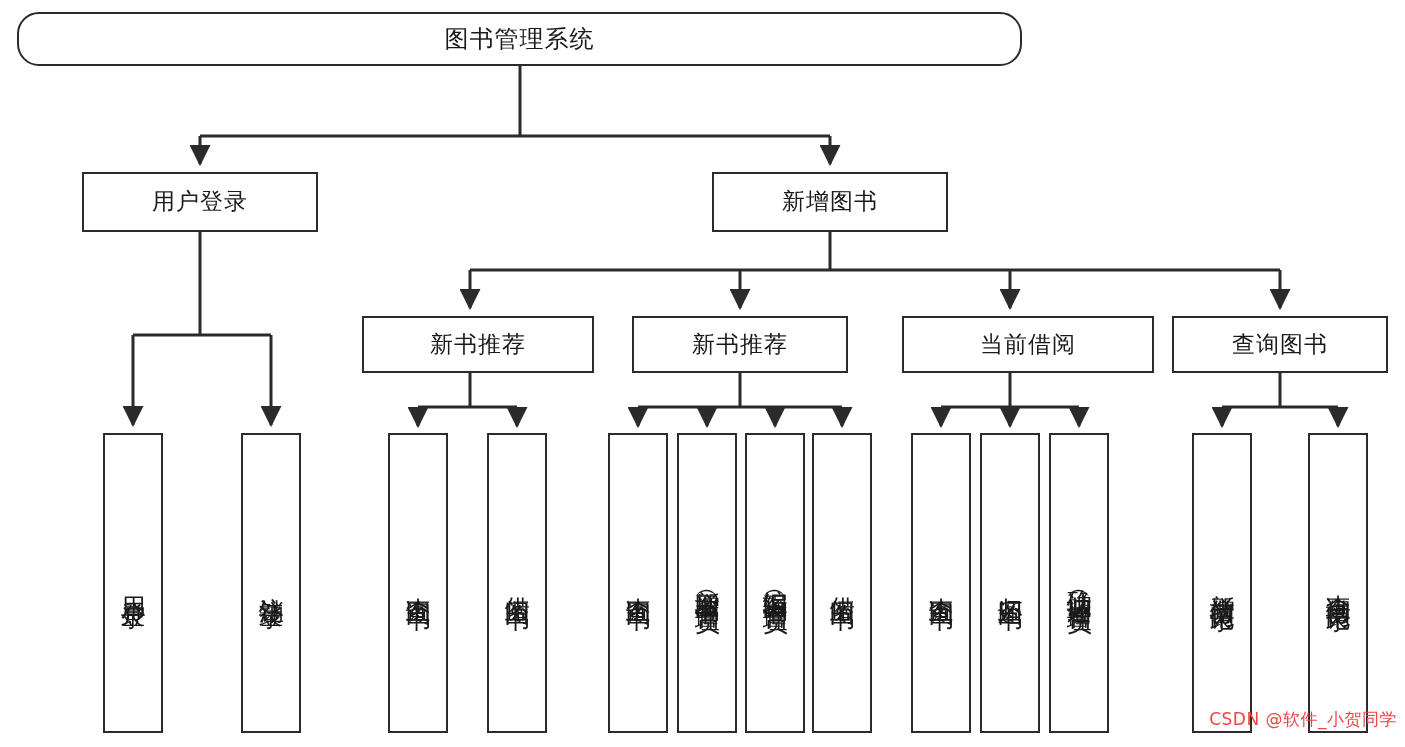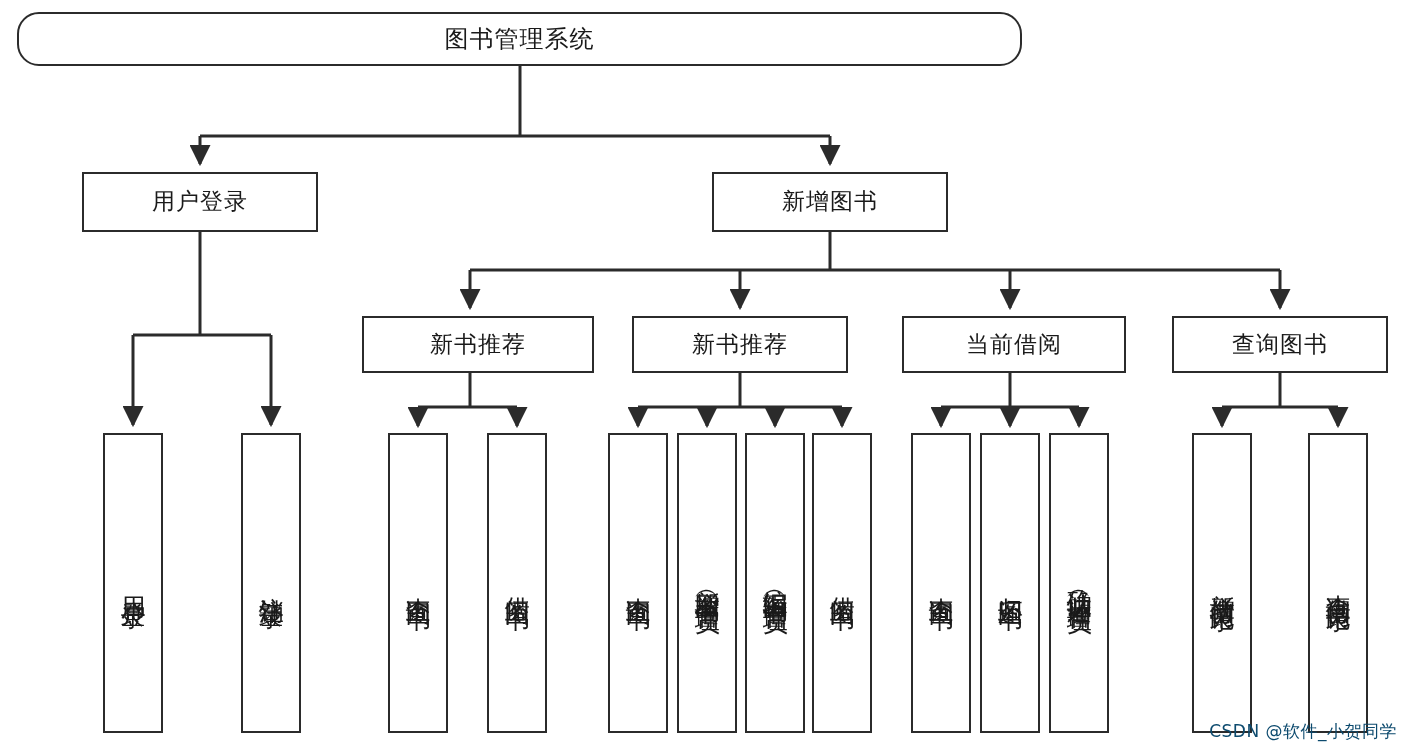--- a/index.html
+++ b/index.html
@@ -53,23 +53,23 @@
     letter-spacing: 3px;
     padding: 6px 0;
     align-items: center;
     justify-content: center;
     text-align: center;
     white-space: nowrap;
   }
   #watermark {
     position: absolute;
     right: 8px;
-    bottom: 4px;
+    bottom: 16px;
     font-size: 17px;
-    color: #0c4a6e;
+    color: #ef4444;
     letter-spacing: 0.5px;
     z-index: 5;
     white-space: nowrap;
     pointer-events: none;
   }
 </style>
 </head>
 <body>
 
 <div id="diagram-root">
@@ -124,21 +124,21 @@
     </g>
   </svg>
 
   <div class="node node-h node-root" style="left:17px; top:12px; width:1005px; height:54px;">图书管理系统</div>
 
   <div class="node node-h" style="left:82px; top:172px; width:236px; height:60px;">用户登录</div>
   <div class="node node-h" style="left:712px; top:172px; width:236px; height:60px;">新增图书</div>
 
   <div class="node node-h" style="left:362px; top:316px; width:232px; height:57px;">新书推荐</div>
   <div class="node node-h" style="left:632px; top:316px; width:216px; height:57px;">新书推荐</div>
-  <div class="node node-h" style="left:902px; top:316px; width:224px; height:57px;">当前借阅</div>
+  <div class="node node-h" style="left:902px; top:316px; width:252px; height:57px;">当前借阅</div>
   <div class="node node-h" style="left:1172px; top:316px; width:216px; height:57px;">查询图书</div>
 
   <div class="node node-v" style="left:103px; top:433px; width:60px; height:300px;">用户登录</div>
   <div class="node node-v" style="left:241px; top:433px; width:60px; height:300px;">注销登录</div>
 
   <div class="node node-v" style="left:388px; top:433px; width:60px; height:300px;">查询图书</div>
   <div class="node node-v" style="left:487px; top:433px; width:60px; height:300px;">借阅图书</div>
 
   <div class="node node-v" style="left:608px; top:433px; width:60px; height:300px;">查询图书</div>
   <div class="node node-v" style="left:677px; top:433px; width:60px; height:300px;">新增图书（管理员）</div>

